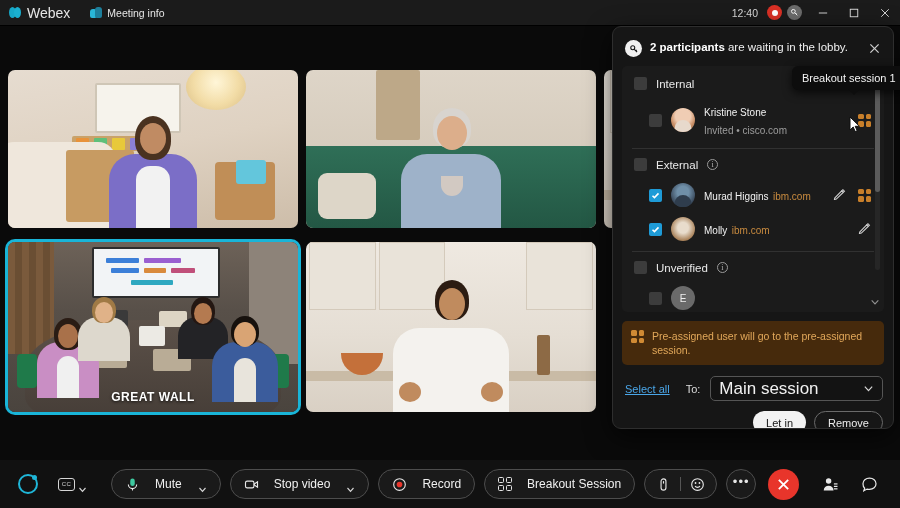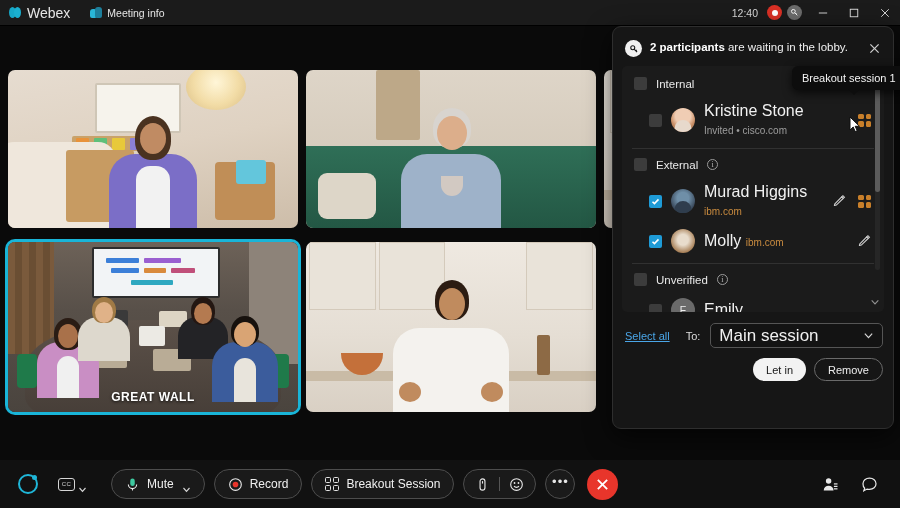--- a/index.html
+++ b/index.html
@@ -131,21 +131,21 @@
     background:#6a6a6a; display:flex;align-items:center;justify-content:center; }
   .avatar .ini { font-size:10px;color:#efefef; }
   .av-k { background:radial-gradient(circle at 50% 34%,#f0cdb4 38%,#c98f67 62%,#7c5a3f 100%); }
   .av-m { background:radial-gradient(circle at 50% 38%,#6f8fa8 30%,#39485a 70%); }
   .av-d { background:radial-gradient(circle at 50% 45%,#e8dccc 30%,#a9825a 70%); }
   .av-k::after,.av-m::after { content:""; position:absolute; left:50%; top:52%;
     transform:translateX(-50%); width:17px;height:16px;border-radius:9px 9px 3px 3px; }
   .av-k::after { background:#e7d9cc; }
   .av-m::after { background:#2f3d4d; }
   .r-text { flex:1; min-width:0; }
-  .r-name { font-size:16px; color:#f1f1f1; line-height:14px; white-space:nowrap; overflow:hidden; }
+  .r-name { font-size:10px; color:#f1f1f1; line-height:14px; white-space:nowrap; overflow:hidden; }
   .r-sub { font-size:10px; color:#c98b3f; line-height:13px; white-space:nowrap; overflow:hidden; }
   .r-sub.gray { color:#9d9d9d; }
   .r-acts { display:flex; align-items:center; gap:12px; padding-right:4px; }
   .ic-pencil svg { width:13px;height:13px;stroke:#cfcfcf;stroke-width:1.2;fill:none; }
   .ic-bo { width:13px;height:13px; display:grid; grid-template-columns:1fr 1fr; grid-template-rows:1fr 1fr; gap:2px; }
   .ic-bo i { background:#c87f2a; border-radius:1.5px; }
   .sep { height:1px; background:#313131; margin:5px 10px 2px 10px; }
 
   .vscroll { position:absolute; right:4px; top:8px; width:5px; height:196px;
     background:#262626; border-radius:3px; }
@@ -188,21 +188,21 @@
     display:flex; align-items:center; }
   .tb-logo { width:20px;height:20px;border-radius:50%;border:2px solid #1fb6d8;margin-left:18px;position:relative; }
   .tb-logo::after { content:""; position:absolute; right:-1px; top:-1px; width:5px;height:5px;border-radius:50%;background:#1fb6d8; }
   .cc-grp { display:flex; align-items:center; gap:3px; margin-left:20px; }
   .cc-box { width:17px;height:13px;border:1.3px solid #d6d6d6;border-radius:3px;
     display:flex;align-items:center;justify-content:center;font-size:6px;color:#d6d6d6;letter-spacing:.3px; }
   .chev { width:9px;height:9px; }
   .chev svg { width:9px;height:9px;stroke:#d6d6d6;stroke-width:1.5;fill:none; }
 
   .pill { height:30px; border-radius:16px; border:1px solid #4d4d4d; background:#1a1a1a;
-    display:flex; align-items:center; gap:7px; padding:8px 13px; cursor:pointer; }
+    display:flex; align-items:center; gap:15px; padding:8px 13px; cursor:pointer; }
   .pill .lbl { font-size:12px; color:#f0f0f0; white-space:nowrap; }
   .pill .chev { margin-left:1px; }
   .tb-mid { display:flex; align-items:center; gap:9px; margin-left:24px; }
   .ic20 { width:15px;height:15px; }
   .ic20 svg { width:15px;height:15px; }
   .grp-pill { height:30px; border-radius:16px; border:1px solid #4d4d4d; background:#1a1a1a;
     display:flex; align-items:center; padding:0 11px; gap:9px; cursor:pointer; }
   .grp-pill .vdiv { width:1px; height:14px; background:#555; }
   .more { width:30px;height:30px;border-radius:50%;border:1px solid #4d4d4d;background:#1a1a1a;
     display:flex;align-items:center;justify-content:center;color:#e6e6e6;font-size:13px;
@@ -474,36 +474,42 @@
       <div class="grp">
         <span class="cbx"></span>
         <span class="grp-label">Unverified</span>
         <span class="info-i">i</span>
       </div>
       <div class="row">
         <span class="cbx"></span>
         <span class="avatar">
             <span class="ini">E</span>
           </span>
-        <span class="r-text">
-          <span class="r-name">Emily</span>
-        </span>
       </div>
     </div>
 
     <div class="vscroll">
         <div class="thumb"></div>
       </div>
     <div class="chev-down">
         <svg viewBox="0 0 12 12">
           <polyline points="2,4 6,8.4 10,4"></polyline>
         </svg>
       </div>
   </div>
 
+  <div class="warn">
+    <span class="ic-bo" style="margin-top:1px;flex:0 0 auto">
+        <i></i>
+        <i></i>
+        <i></i>
+        <i></i>
+      </span>
+    <span class="warn-txt">Pre-assigned user will go to the pre-assigned session.</span>
+  </div>
 
   <div class="ctl">
     <span class="sel-all">Select all</span>
     <span class="to-lab">To:</span>
     <span class="sel-box">
       <span class="sel-val">Main session</span>
       <svg viewBox="0 0 12 12">
           <polyline points="2,4 6,8.4 10,4"></polyline>
         </svg>
     </span>
@@ -540,20 +546,32 @@
             <path d="M3.6 8 a4.4 4.4 0 0 0 8.8 0" fill="none" stroke="#e8e8e8" stroke-width="1.2"></path>
             <line x1="8" y1="12.4" x2="8" y2="14.4" stroke="#e8e8e8" stroke-width="1.2"></line>
           </svg>
       </span>
       <span class="lbl">Mute</span>
       <span class="chev"><svg viewBox="0 0 12 12">
             <polyline points="2,4 6,8.4 10,4"></polyline>
           </svg></span>
     </span>
 
+    <span class="pill">
+      <span class="ic20">
+        <svg viewBox="0 0 16 16">
+            <rect x="1.6" y="4.4" width="9" height="7.2" rx="1.8" fill="none" stroke="#e8e8e8" stroke-width="1.2"></rect>
+            <path d="M11 7.4 L14.4 5.2 L14.4 10.8 L11 8.6 Z" fill="none" stroke="#e8e8e8" stroke-width="1.2"></path>
+          </svg>
+      </span>
+      <span class="lbl">Stop video</span>
+      <span class="chev"><svg viewBox="0 0 12 12">
+            <polyline points="2,4 6,8.4 10,4"></polyline>
+          </svg></span>
+    </span>
 
 
     <span class="pill">
       <span class="ic20">
         <svg viewBox="0 0 16 16">
             <circle cx="8" cy="8" r="6.2" fill="none" stroke="#e8e8e8" stroke-width="1.2"></circle>
             <circle cx="8" cy="8" r="3" fill="#e8352b"></circle>
           </svg>
       </span>
       <span class="lbl">Record</span>

